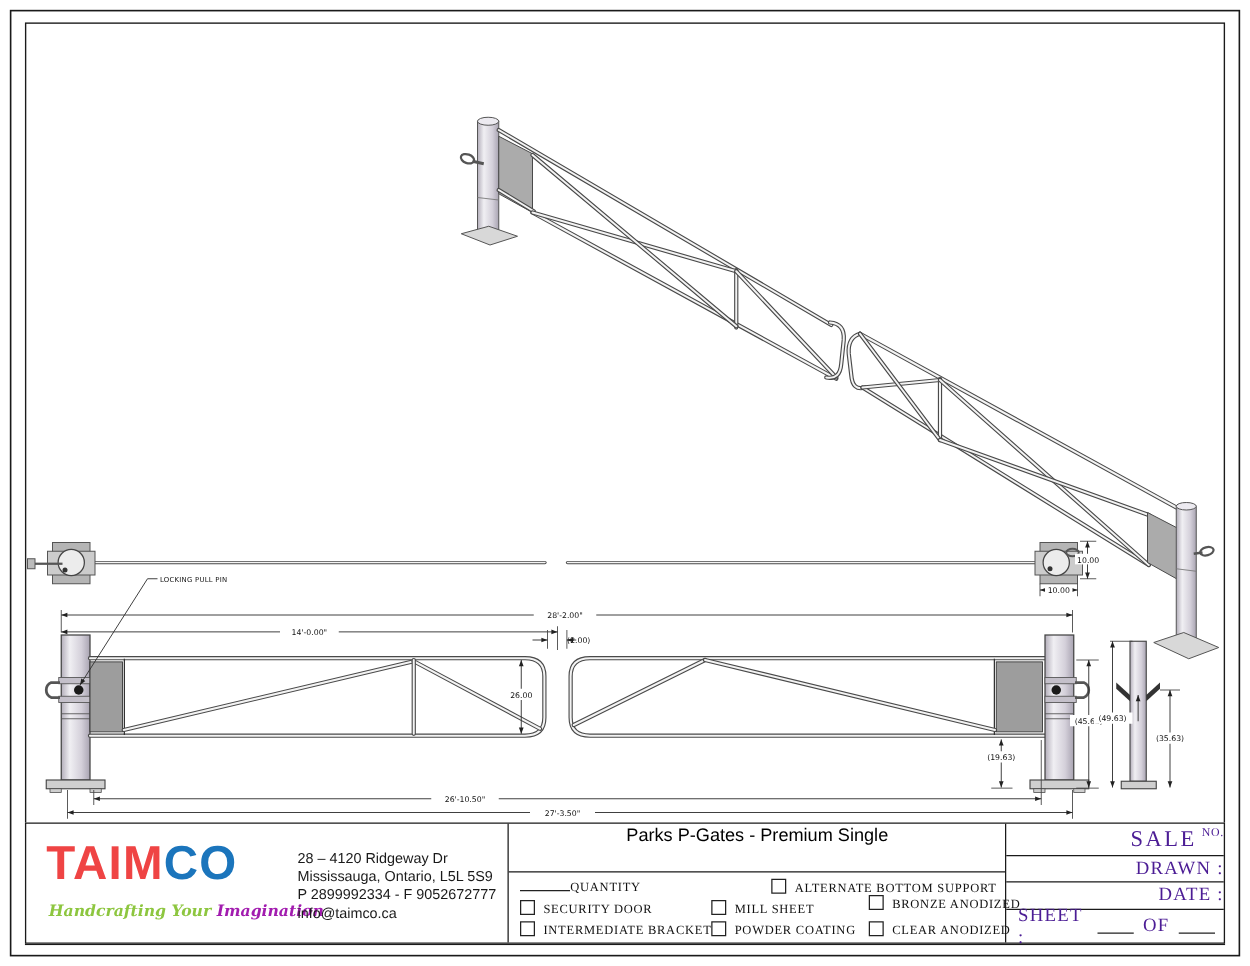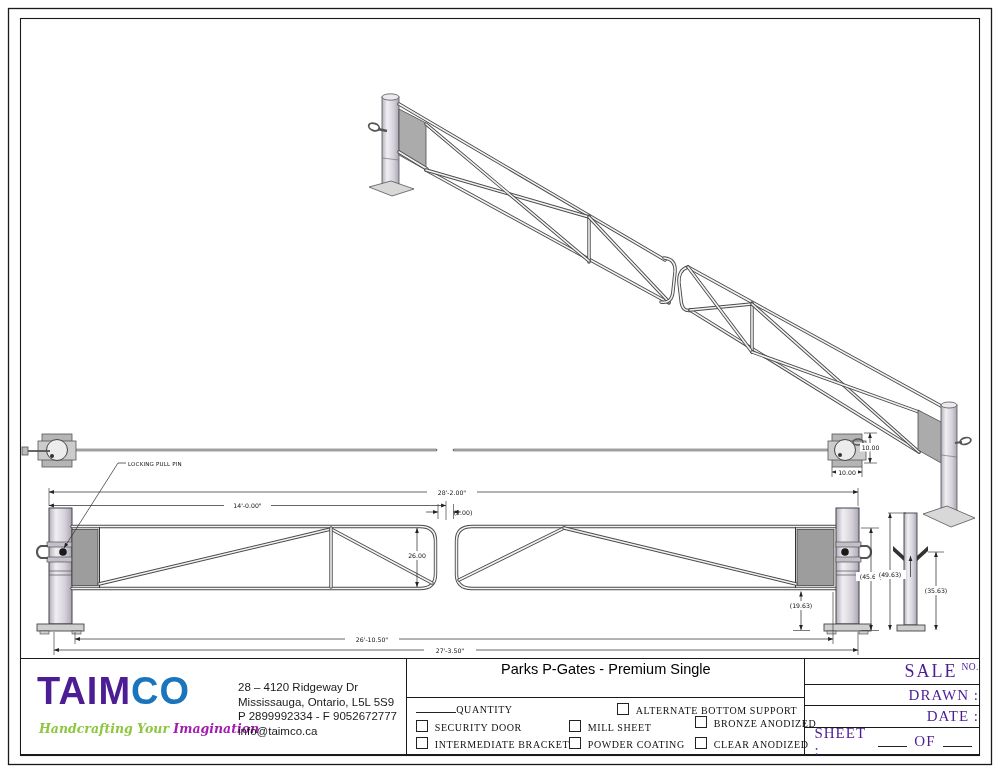--- a/index.html
+++ b/index.html
@@ -19,21 +19,21 @@
   .tblock{position:absolute;left:20px;top:658px;width:960px;height:97px;
           box-sizing:border-box;border:1.4px solid #1a1a1a;background:#fff;
           display:flex;}
   .tb-left{width:388px;box-sizing:border-box;border-right:1.4px solid #1a1a1a;
            position:relative;}
   .tb-mid{width:400px;box-sizing:border-box;border-right:1.4px solid #1a1a1a;
           position:relative;}
   .tb-right{flex:1;position:relative;}
   .logo{position:absolute;left:16px;top:14px;font-weight:bold;font-size:38px;
         letter-spacing:1px;line-height:36px;font-family:"Liberation Sans",sans-serif;}
-  .lg{color:#4c1d95;} .lb{color:#1b75bc;}
+  .lg{color:#ef4444;} .lb{color:#1b75bc;}
   .tagline{position:absolute;left:18px;top:62px;font-family:"DejaVu Serif",serif;
            font-style:italic;font-weight:bold;font-size:12.5px;white-space:nowrap;}
   .tg{color:#8dc63f;} .tb2{color:#a21caf;}
   .addr{position:absolute;left:217px;top:21px;font-size:11.5px;line-height:14.5px;
         color:#1a1a1a;}
   .dtitle{position:absolute;top:2px;left:0;right:0;text-align:center;
           font-size:14.5px;color:#000;}
   .dmodel{position:absolute;top:19px;left:0;right:0;text-align:center;
           font-size:13.5px;color:#000;}
   .mid-div{position:absolute;top:38px;left:0;right:0;border-top:1.3px solid #1a1a1a;}

